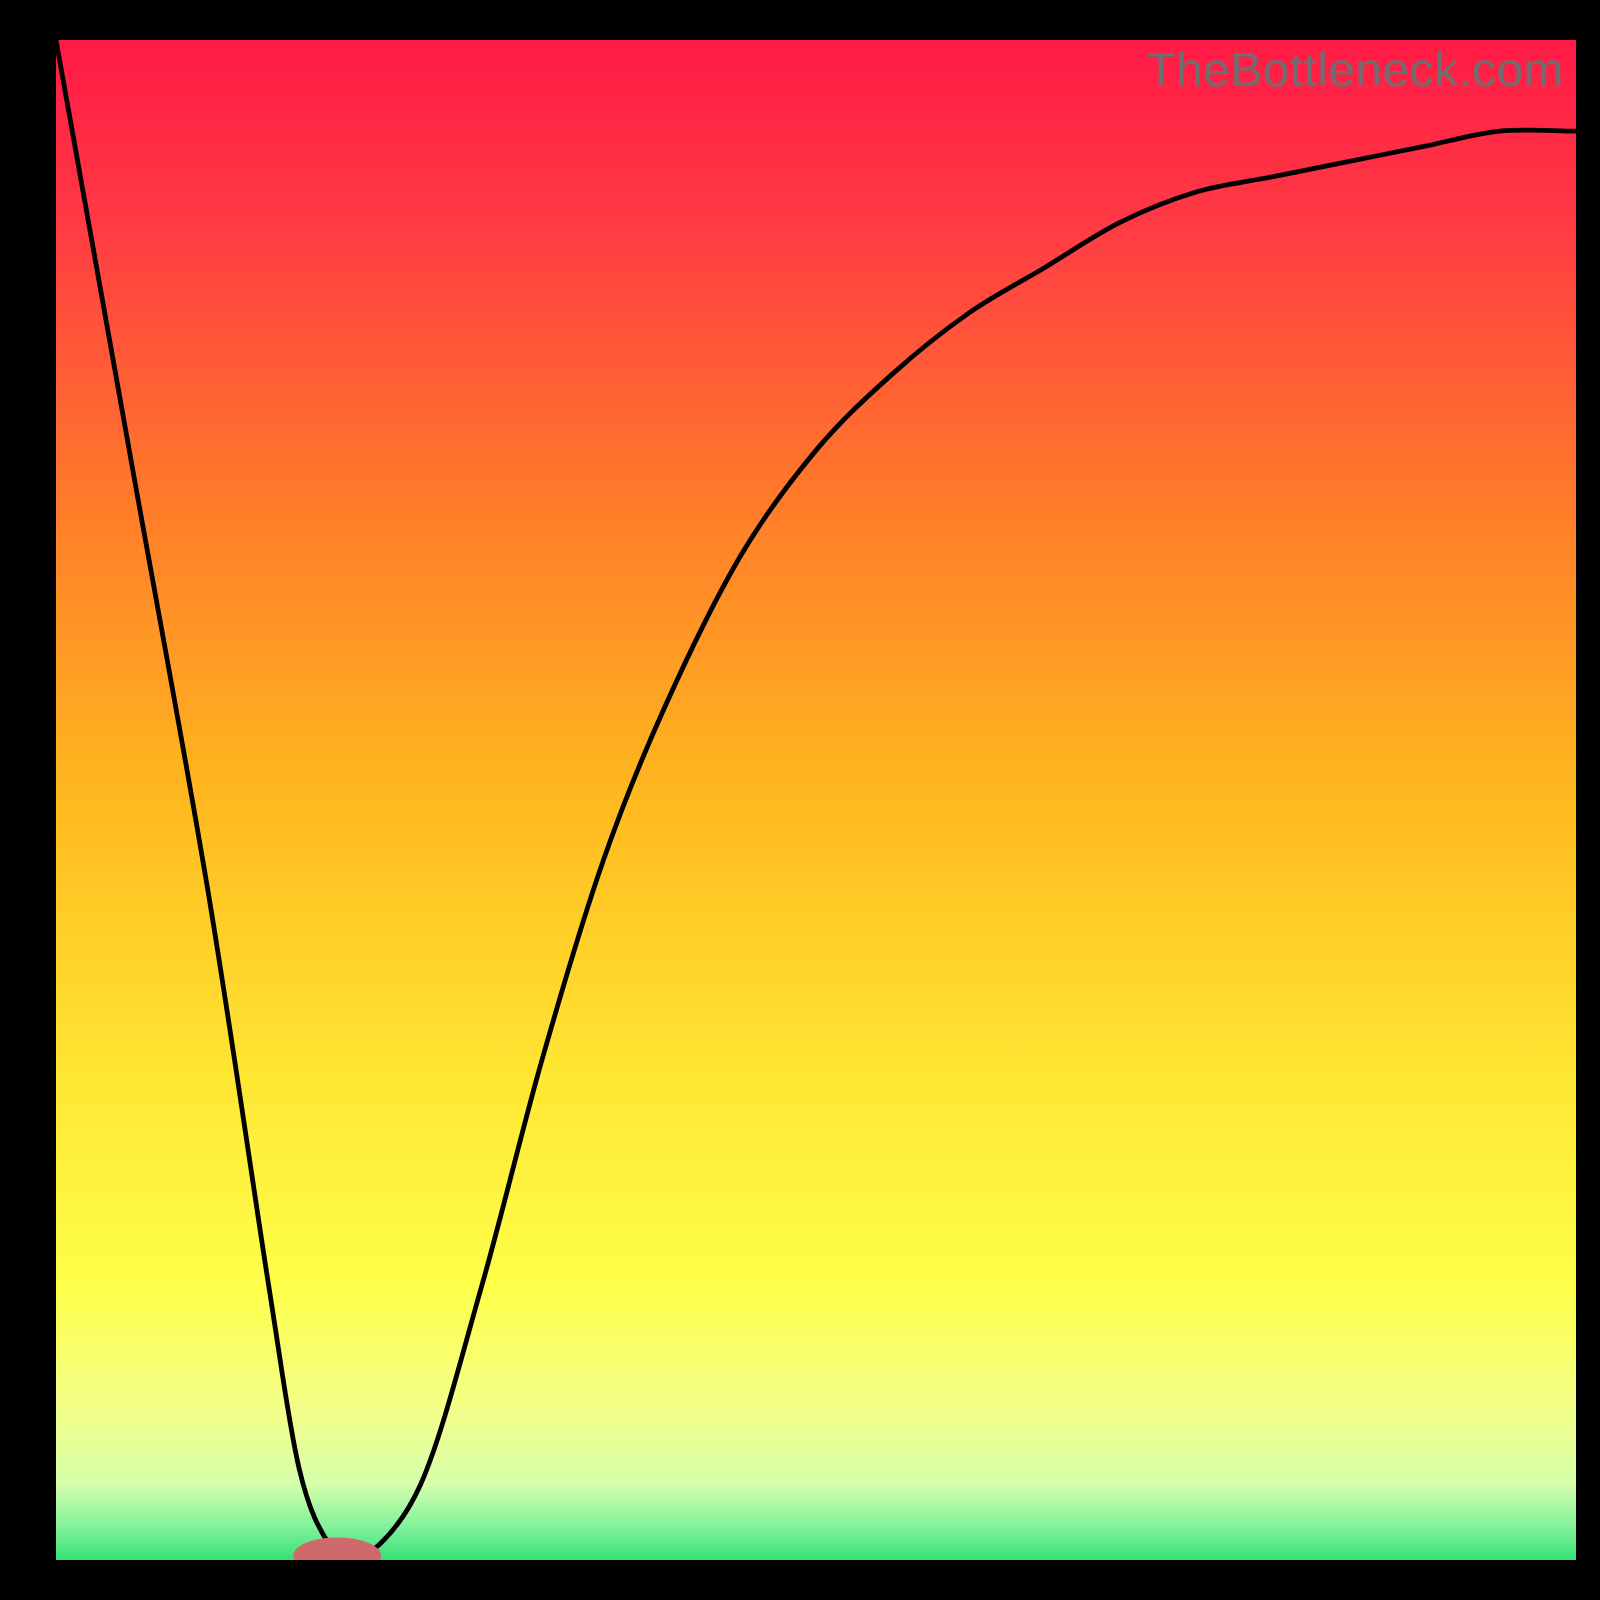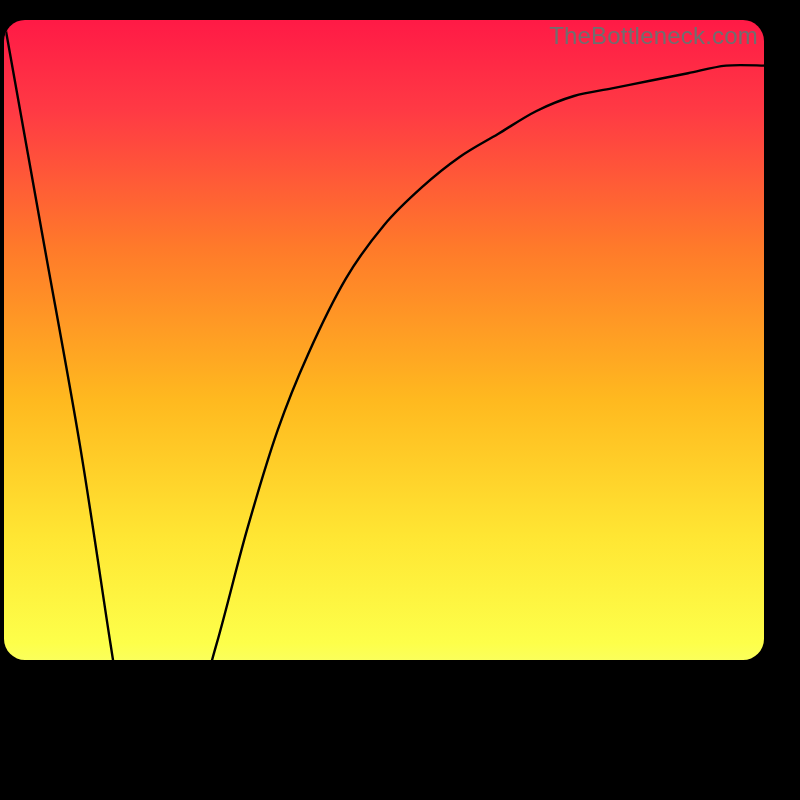--- a/index.html
+++ b/index.html
@@ -12,26 +12,25 @@
     font-family: Arial, Helvetica, sans-serif;
   }
   .frame {
     position: absolute;
     left: 0; top: 0;
     width: 800px; height: 800px;
     background: #000;
   }
   .plot {
     position: absolute;
-    left: 4px;
+    left: 28px;
     top: 20px;
     width: 760px;
-    height: 640px;
+    height: 760px;
     overflow: hidden;
-    border-radius: 21px;
   }
   .watermark {
     position: absolute;
     top: 2px;
     right: 6px;
     color: #6f6f6f;
     font-size: 24px;
     font-weight: 500;
     letter-spacing: 0.2px;
     user-select: none;

